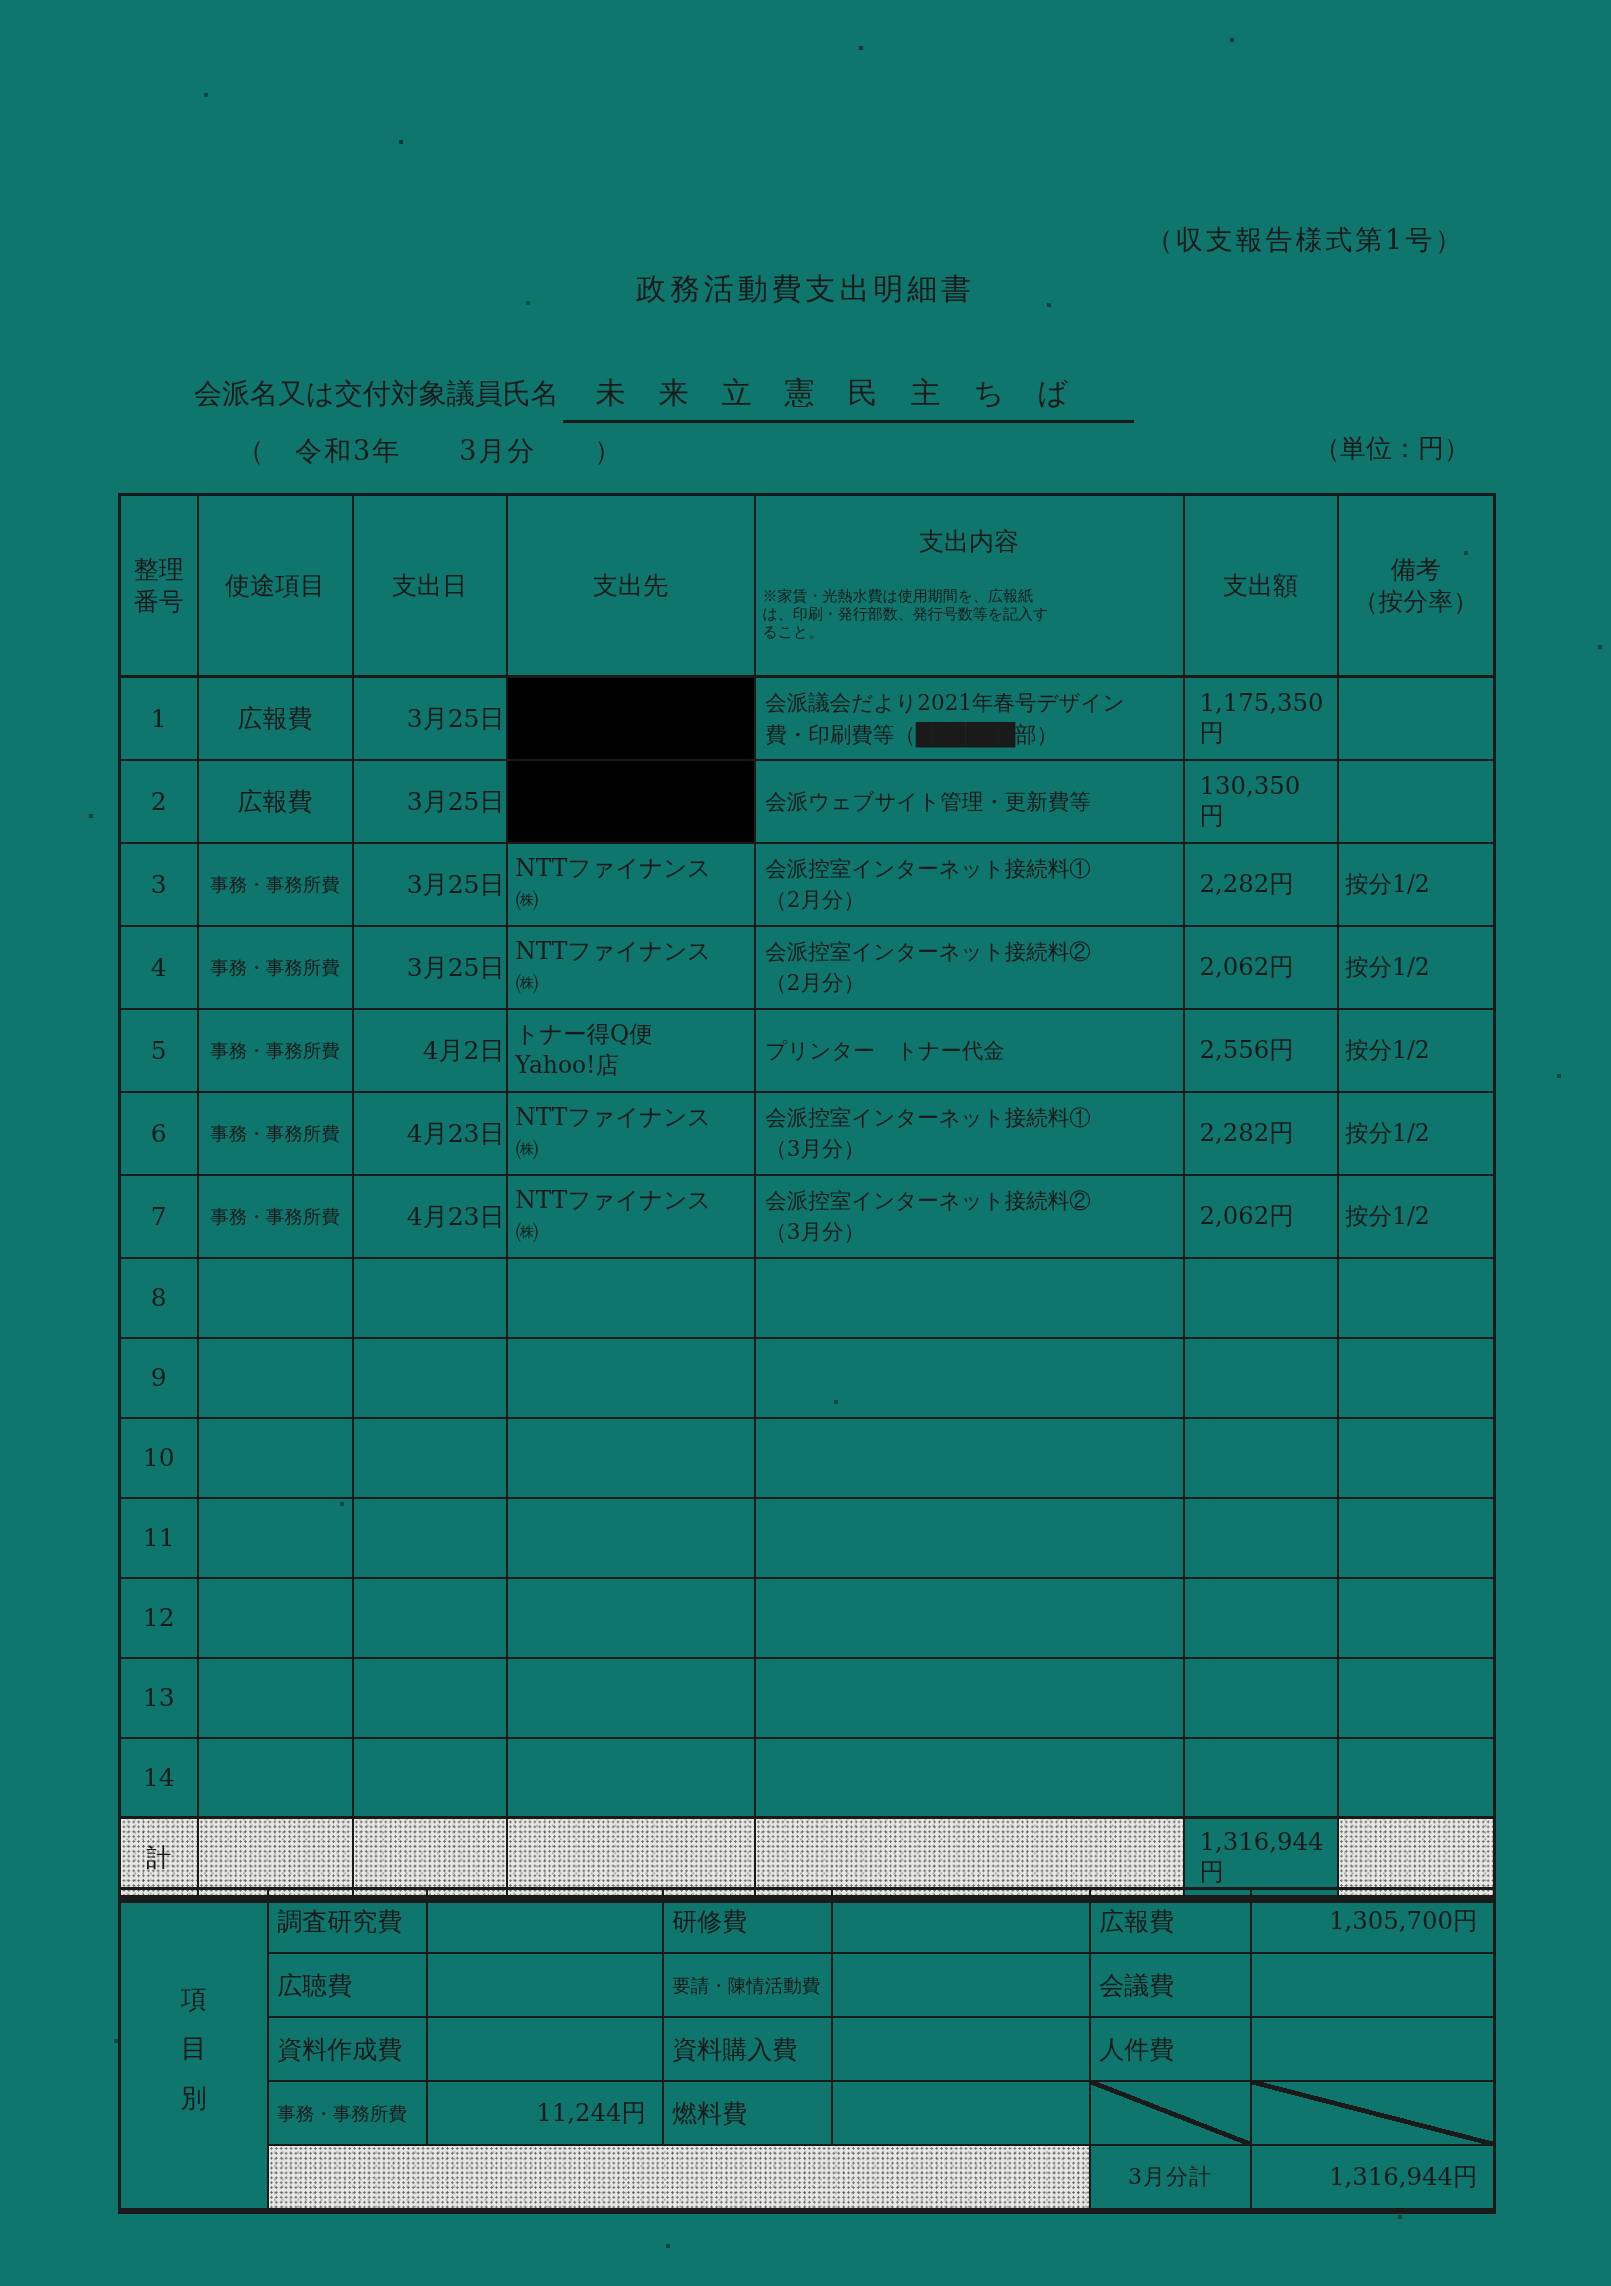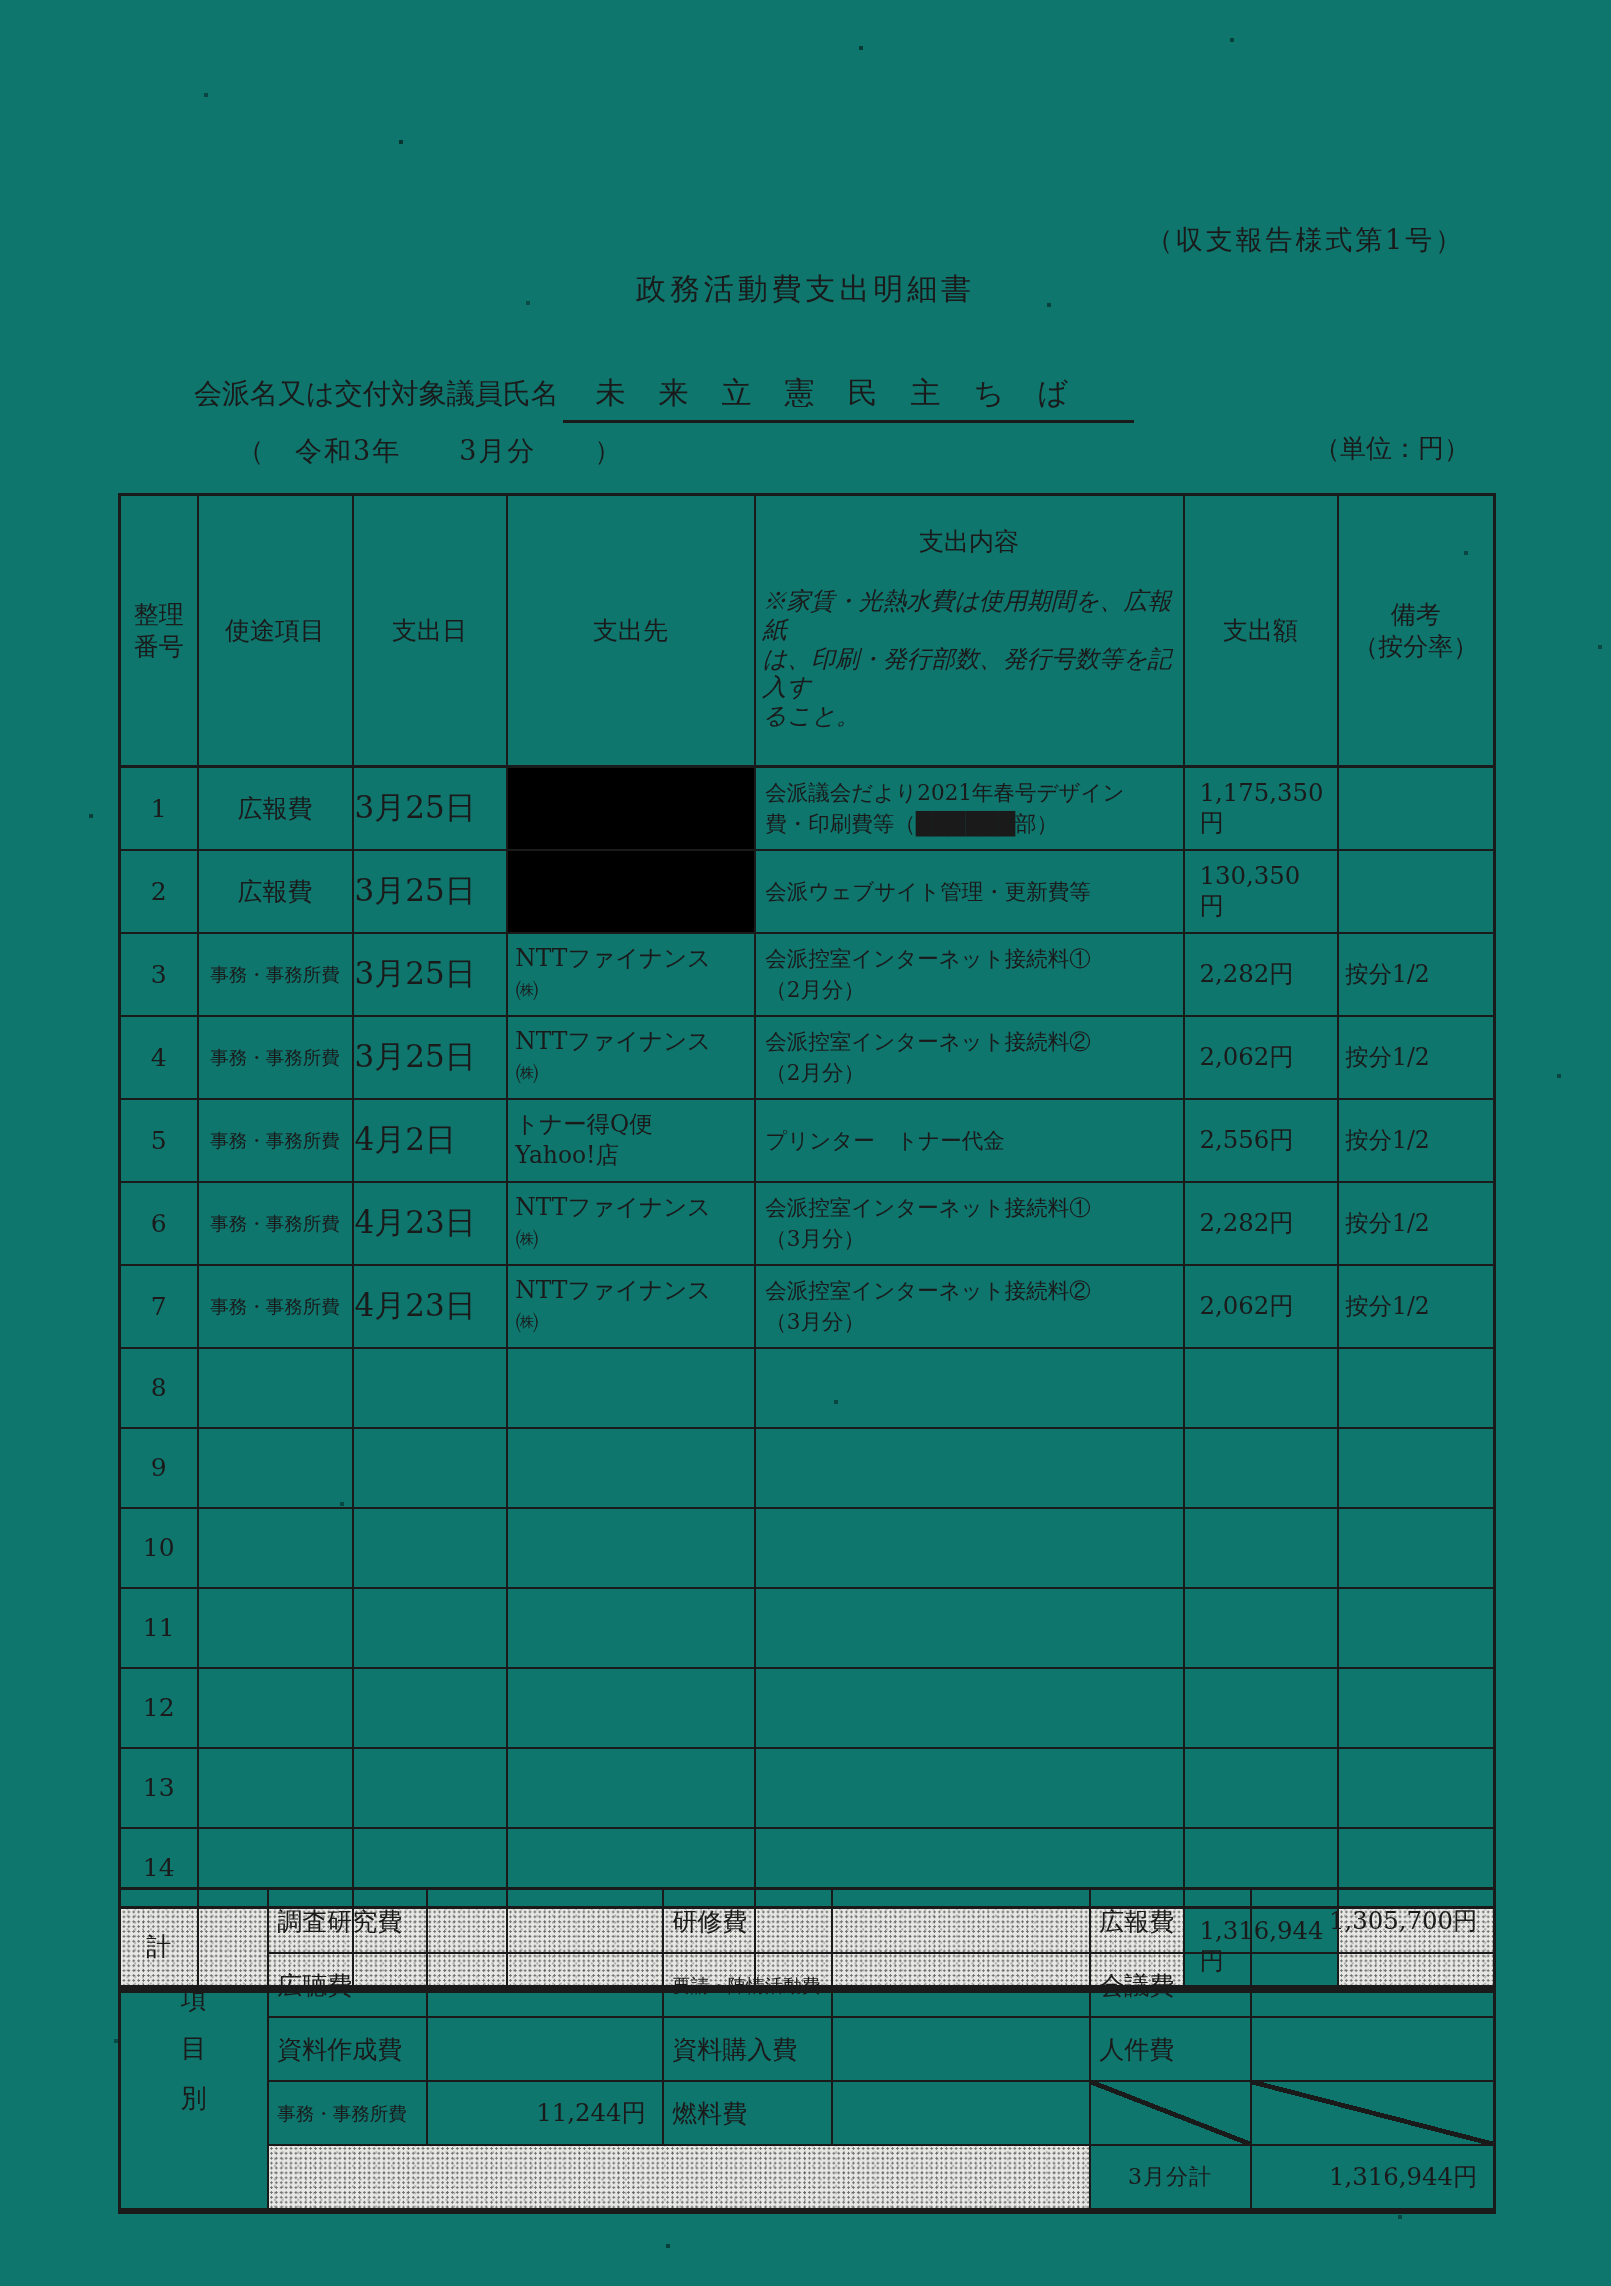--- a/index.html
+++ b/index.html
@@ -31,30 +31,30 @@
     position:absolute; left:118px; top:493px; width:1375px;
     border:3.9px solid #1a1a1a; border-bottom-width:8.8px;
   }
   .expense th, .expense td {
     border:2.9px solid #1a1a1a; overflow:hidden;
     vertical-align:middle; white-space:pre-line;
   }
   .expense thead tr { height:127px; }
   .expense thead th { font-weight:normal; font-size:25px; border-bottom-width:3.9px; line-height:1.25; }
   .h-content-title { text-align:center; font-size:25px; line-height:1.1; }
-  .h-content-note  { text-align:left; font-size:24px; line-height:1.2; padding:0 5.9px 2px 5.9px;font-style:italic; }
+  .h-content-note  { text-align:left; font-size:15px; line-height:1.2; padding:0 5.9px 2px 5.9px; }
   .expense tbody tr        { height:83px; }
   .expense tbody tr.empty-row { height:80px; }
   .expense tbody tr.total-row { height:81px; }
   .total-row td { border-top-width:3.9px; }
 
   .c-no      { text-align:center; font-size:25px; }
   .c-item    { text-align:center; font-size:25px; }
   .c-item.small { font-size:18.5px; }
-  .c-date    { text-align:left; font-size:31px; }
+  .c-date    { text-align:right; font-size:25px; }
   .c-payee   { text-align:left; padding:2px 3.9px 2px 7.8px; font-size:23.4px; line-height:1.35; }
   .c-content { text-align:left; padding:2px 3.9px 2px 9.8px; font-size:21.5px; line-height:1.45; }
   .c-amount  { text-align:left; padding:2px 15px; font-size:24.4px; }
   .c-remarks { text-align:left; padding:2px 3.9px 2px 6.8px; font-size:23.4px; }
 
   .redacted { background:#000000; }
   .shaded {
     background-color:#e7e7e4;
     background-image:
       radial-gradient(rgba(20,20,20,0.55) 1px, transparent 1.3px),

